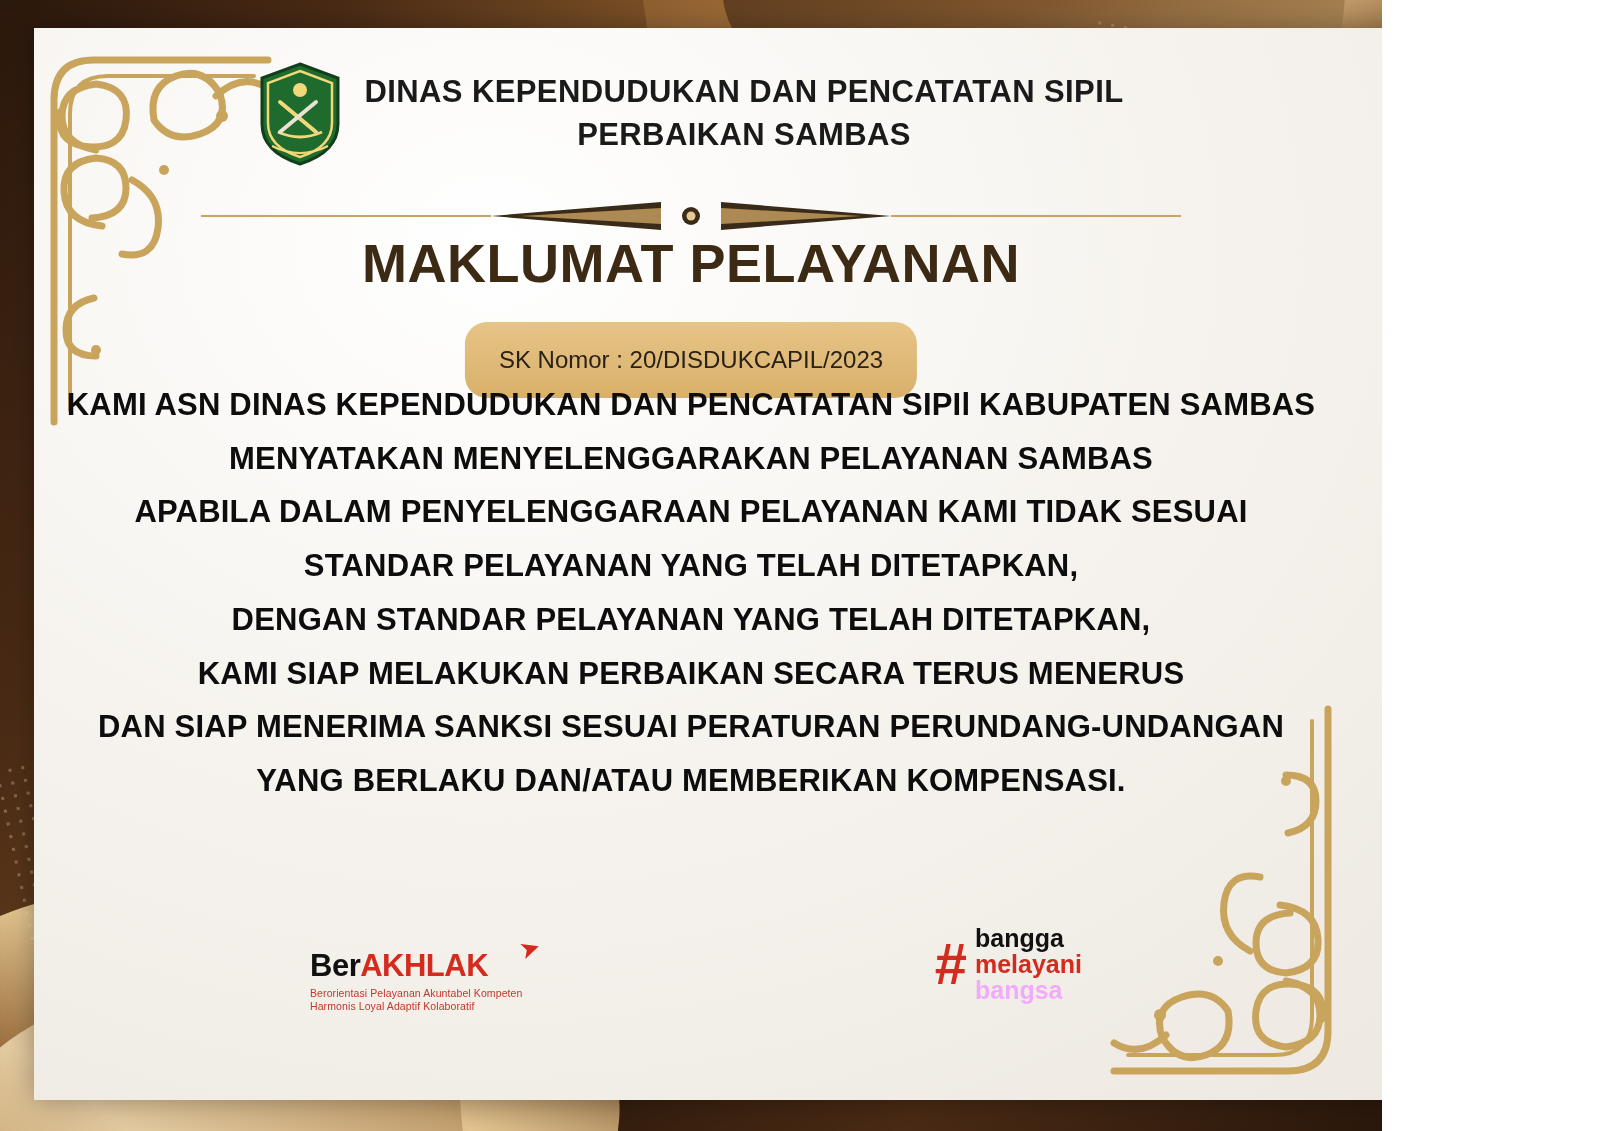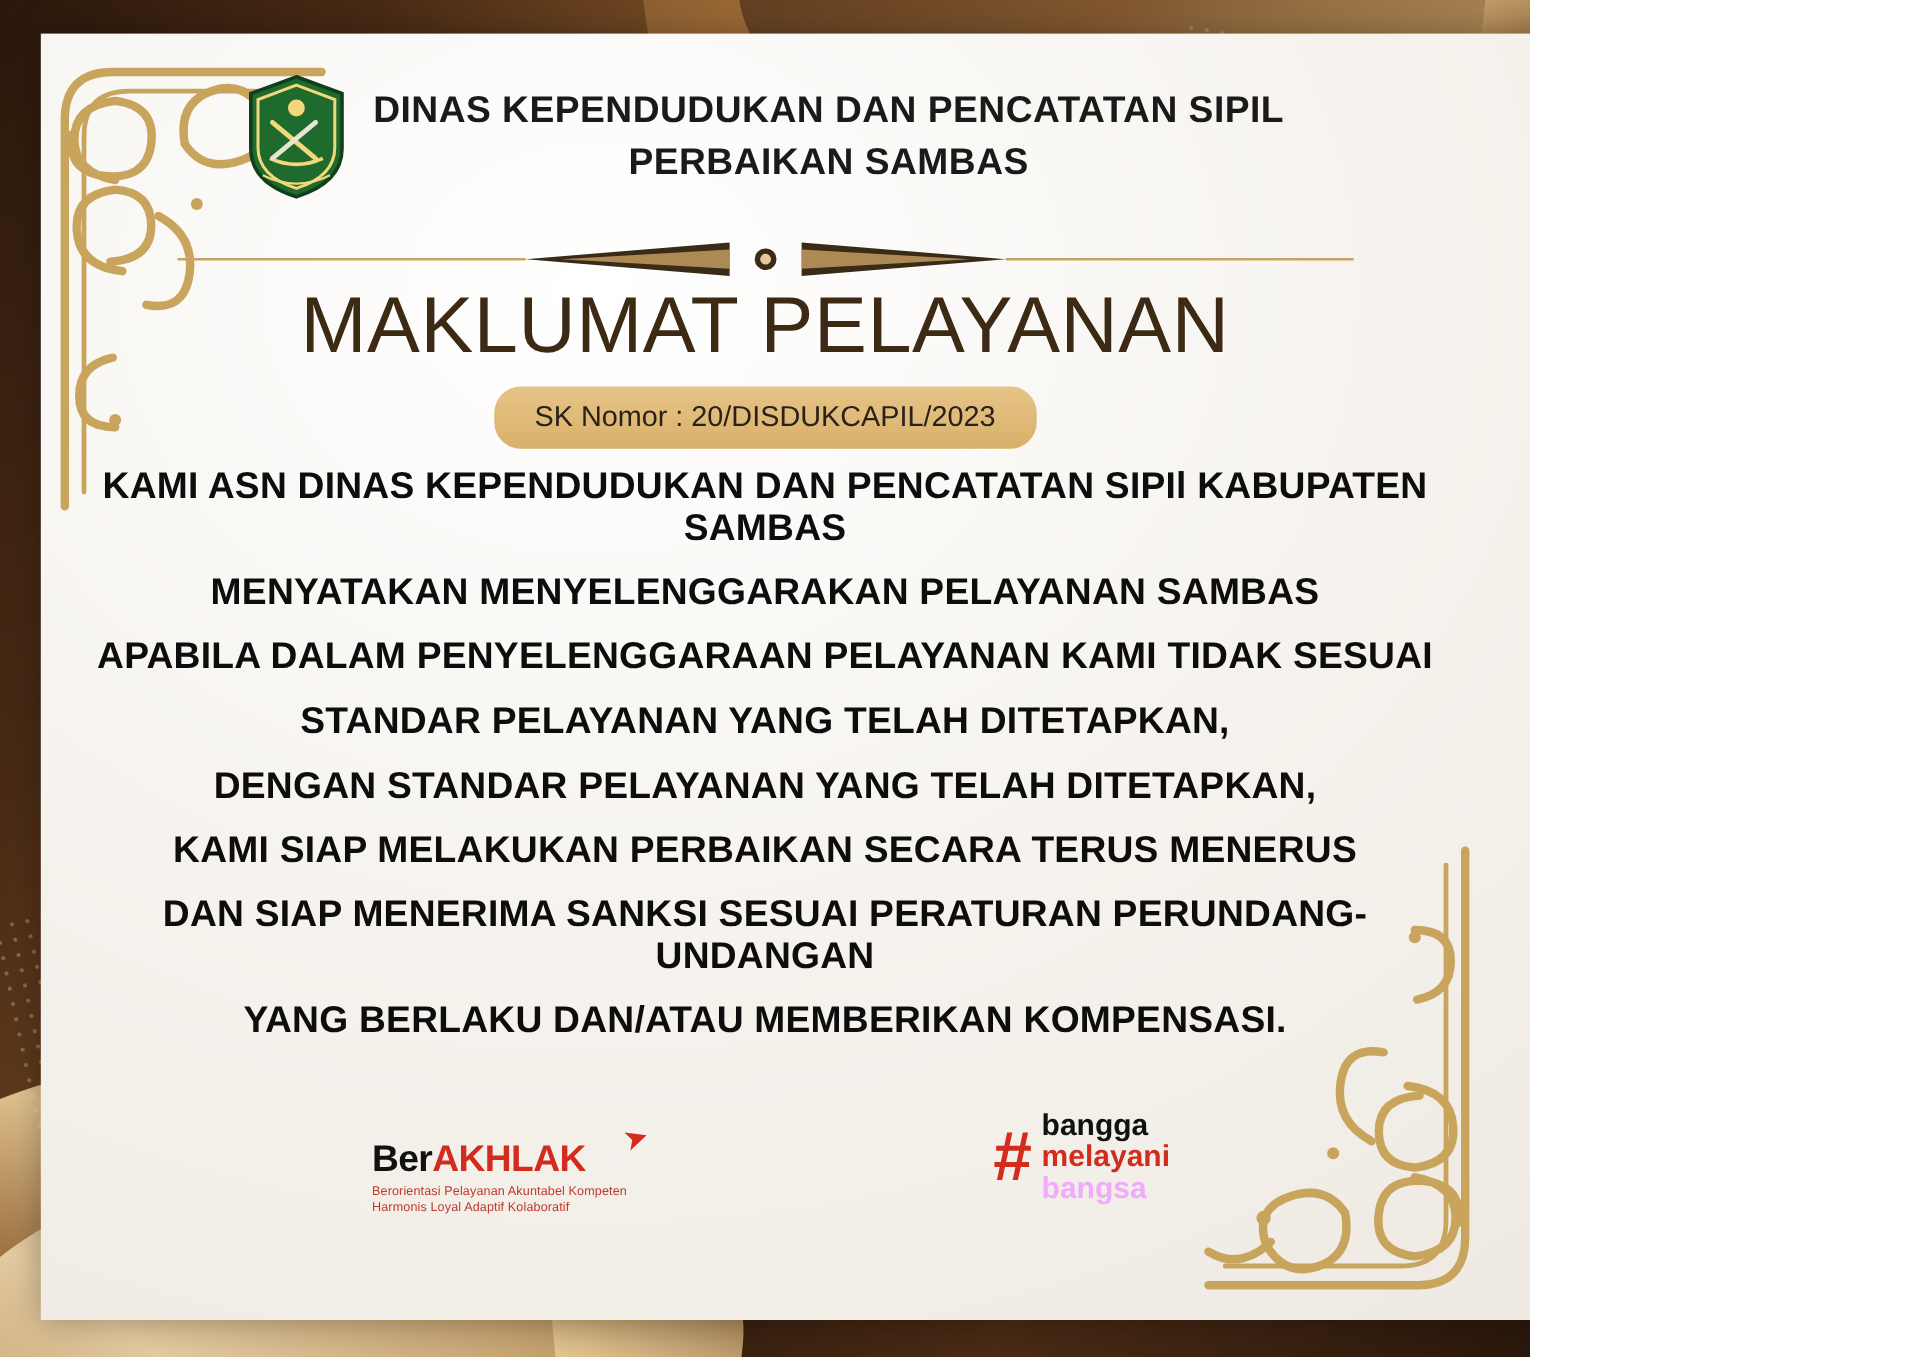--- a/index.html
+++ b/index.html
@@ -5,21 +5,21 @@
   html, body {
     margin: 0;
     padding: 0;
     background: #ffffff;
   }
   body {
     font-family: "Liberation Sans", sans-serif;
   }
   .poster {
     position: relative;
-    width: 1275px;
+    width: 1382px;
     height: 1131px;
     overflow: hidden;
     background: #3a2313;
   }
 
   
   .frame-base {
     position: absolute;
     inset: 0;
     background:
@@ -148,36 +148,36 @@
     align-items: center;
     justify-content: center;
   }
 
   
   .title {
     position: absolute;
     left: 0; right: 0;
     top: 232px;
     text-align: center;
-    font-weight: 400;
-    font-size: 66px;
+    font-weight: 700;
+    font-size: 54px;
     letter-spacing: .5px;
     color: #3c2a14;
     text-shadow: 1px 1px 0 rgba(255,255,255,.6);
   }
 
   
   .sk-badge {
     position: absolute;
     left: 50%;
     transform: translateX(-50%);
     top: 322px;
     background: linear-gradient(180deg, #e7c487, #d8b06a);
     border-radius: 22px;
-    padding: 12px 34px;
+    padding: 24px 34px;
     font-size: 24px;
     color: #2a2118;
     white-space: nowrap;
   }
 
   
   .statement {
     position: absolute;
     left: 60px; right: 60px;
     top: 388px;

